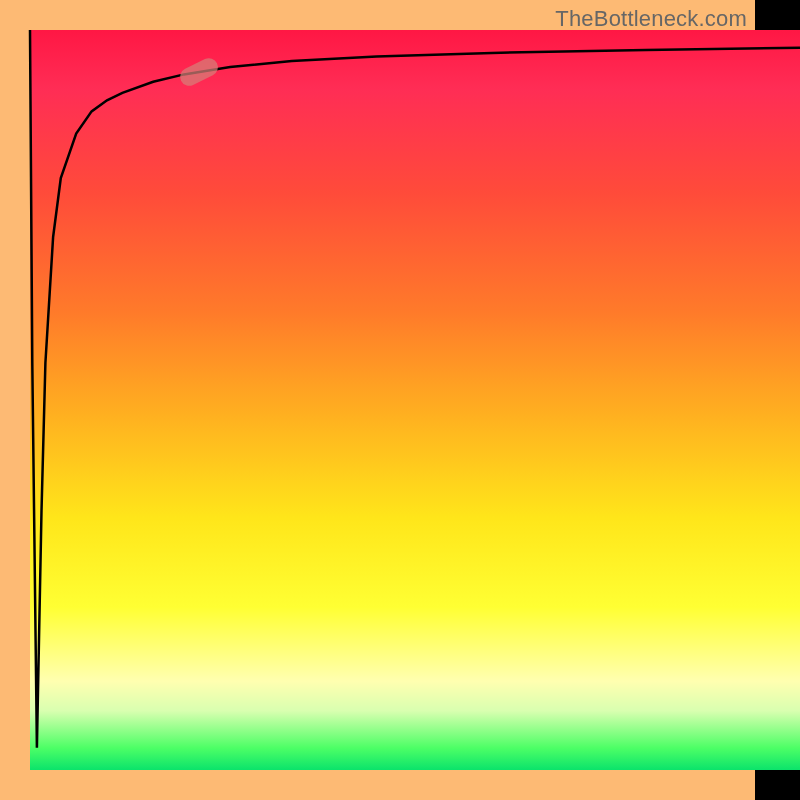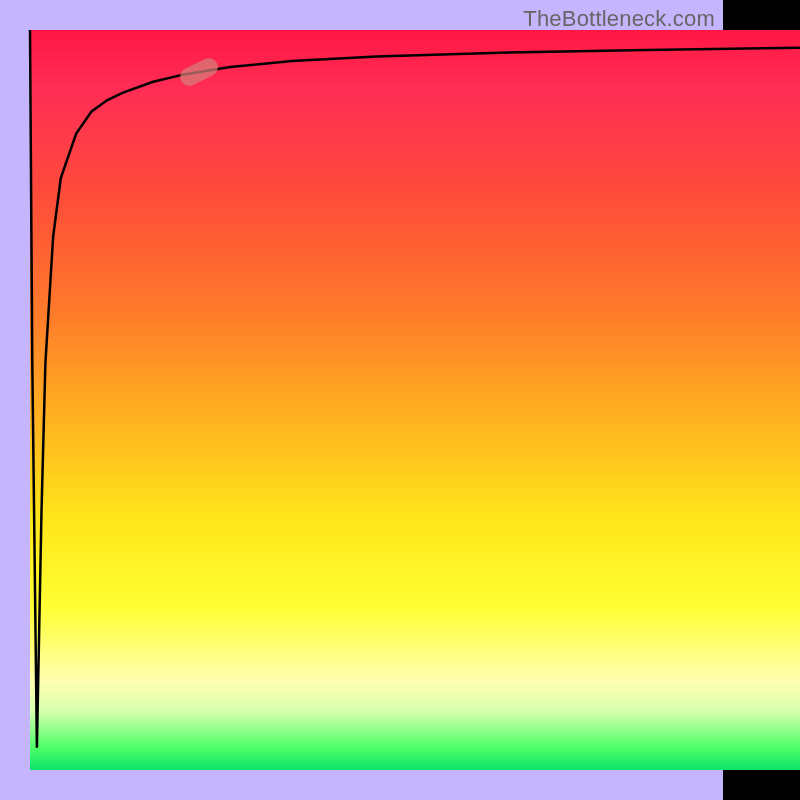--- a/index.html
+++ b/index.html
@@ -8,21 +8,22 @@
     width: 800px;
     height: 800px;
     overflow: hidden;
     background: #000;
     font-family: Arial, Helvetica, sans-serif;
   }
   .frame {
     position: relative;
     width: 723px;
     height: 800px;
-    background: #c4b5fd;
+    background: #fdba74;
+    padding-left: 32px;
   }
   .plot-area {
     position: absolute;
     left: 30px;
     top: 30px;
     width: 770px;
     height: 740px;
     
     background: linear-gradient(
       to bottom,

